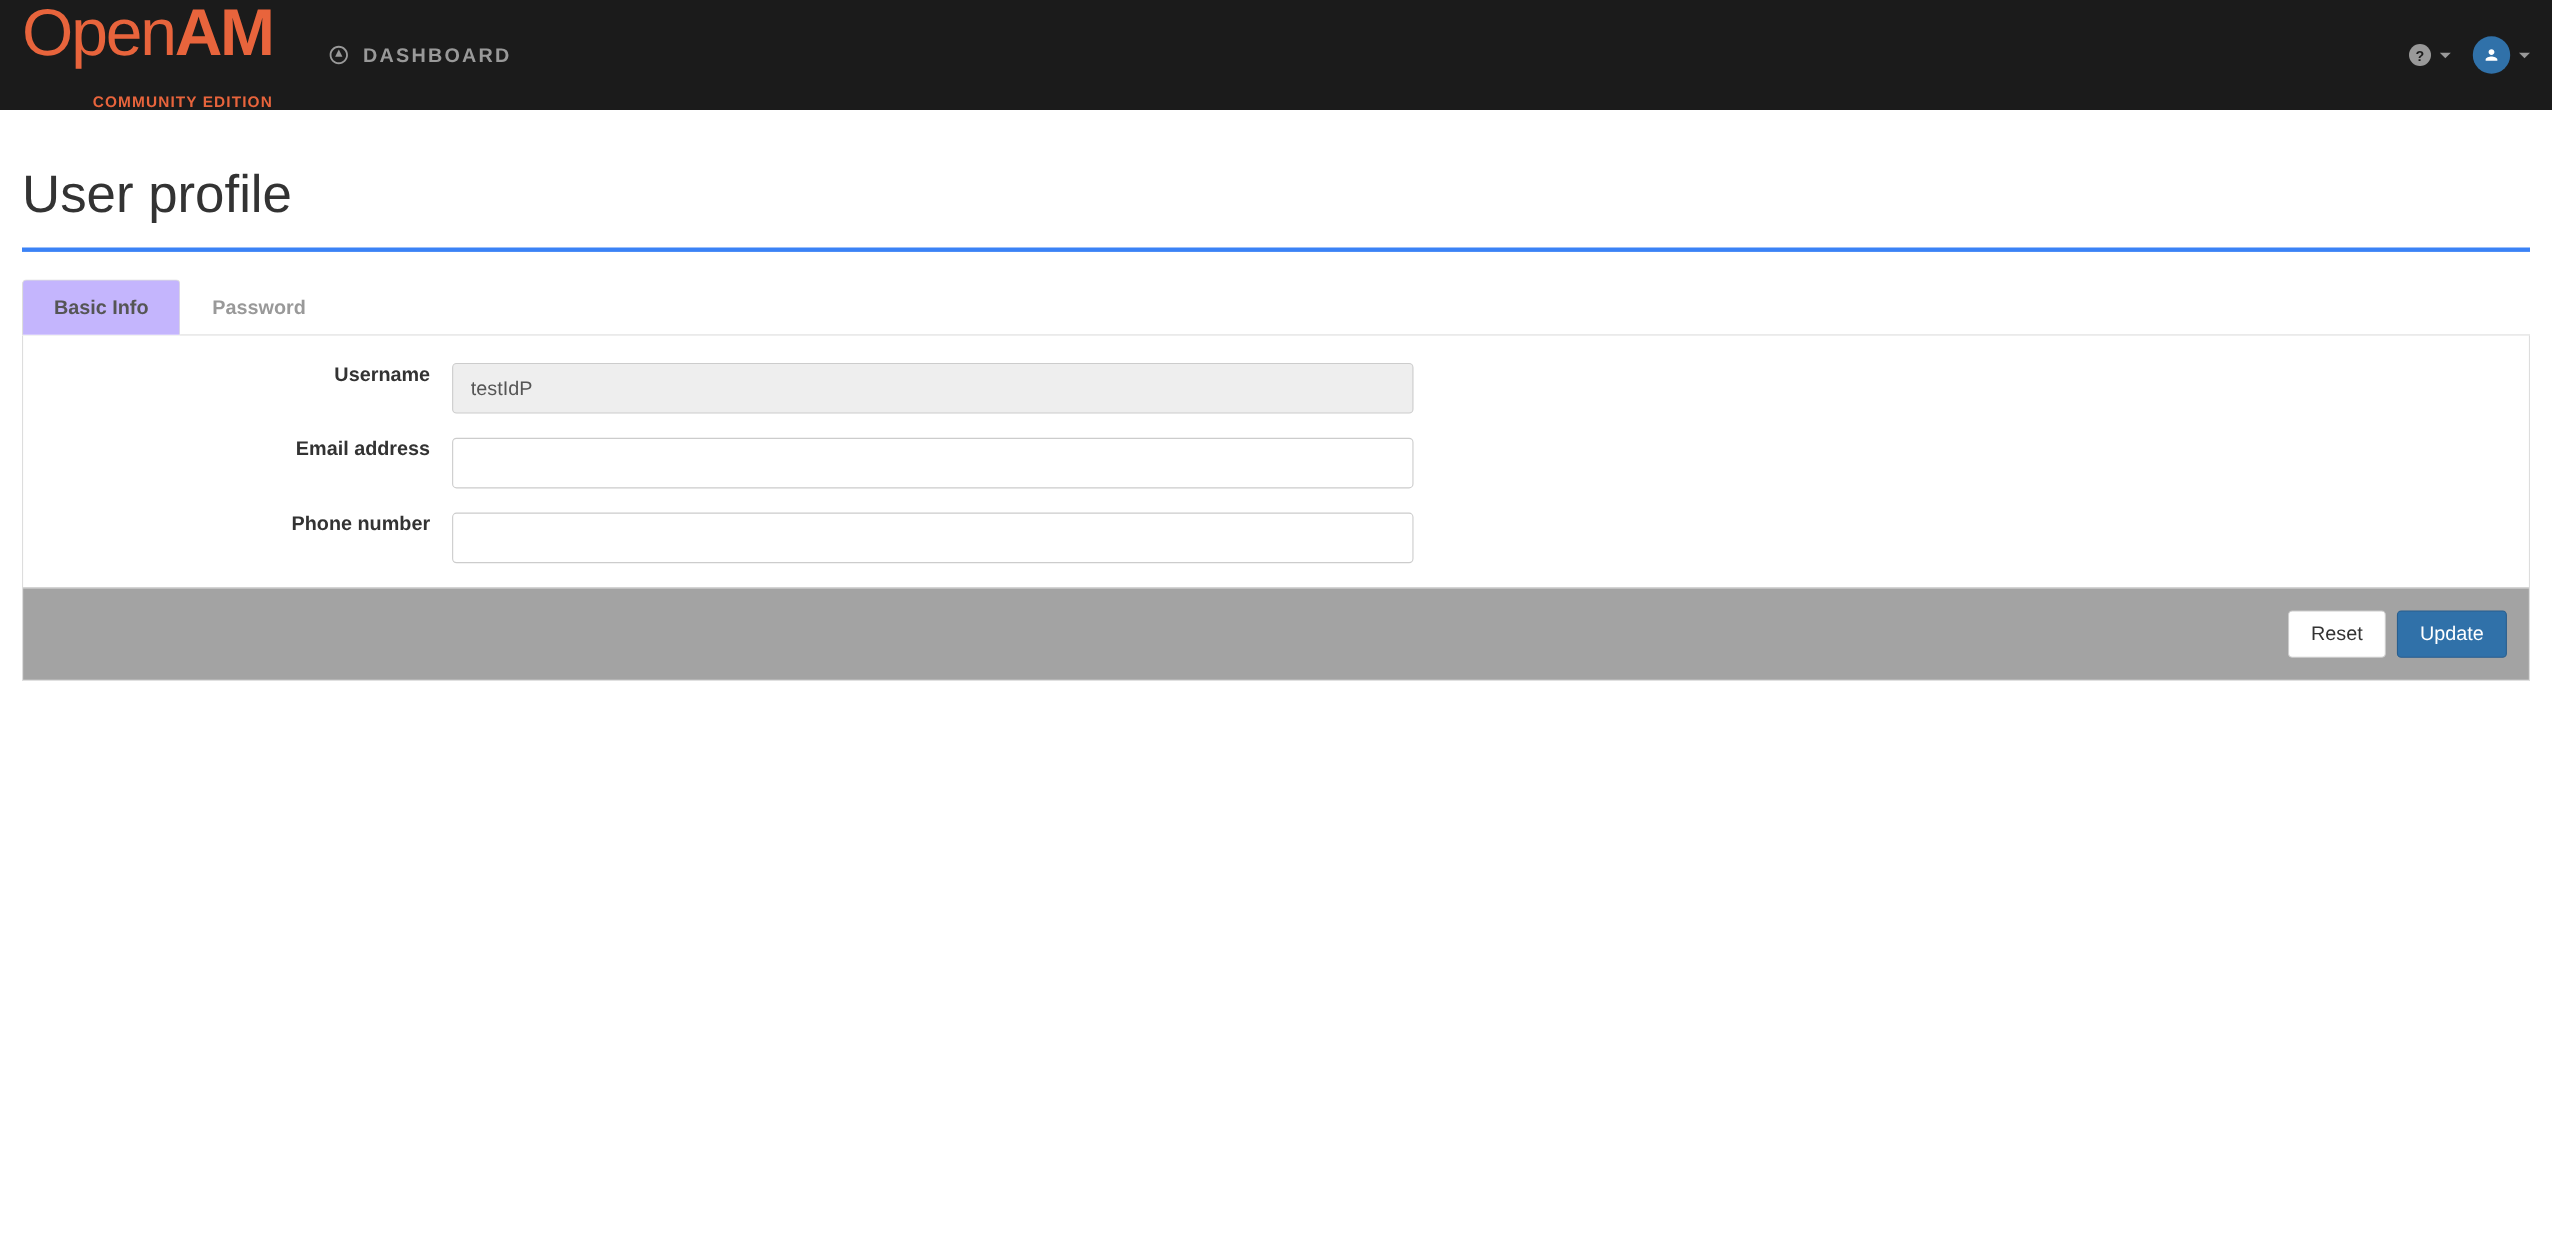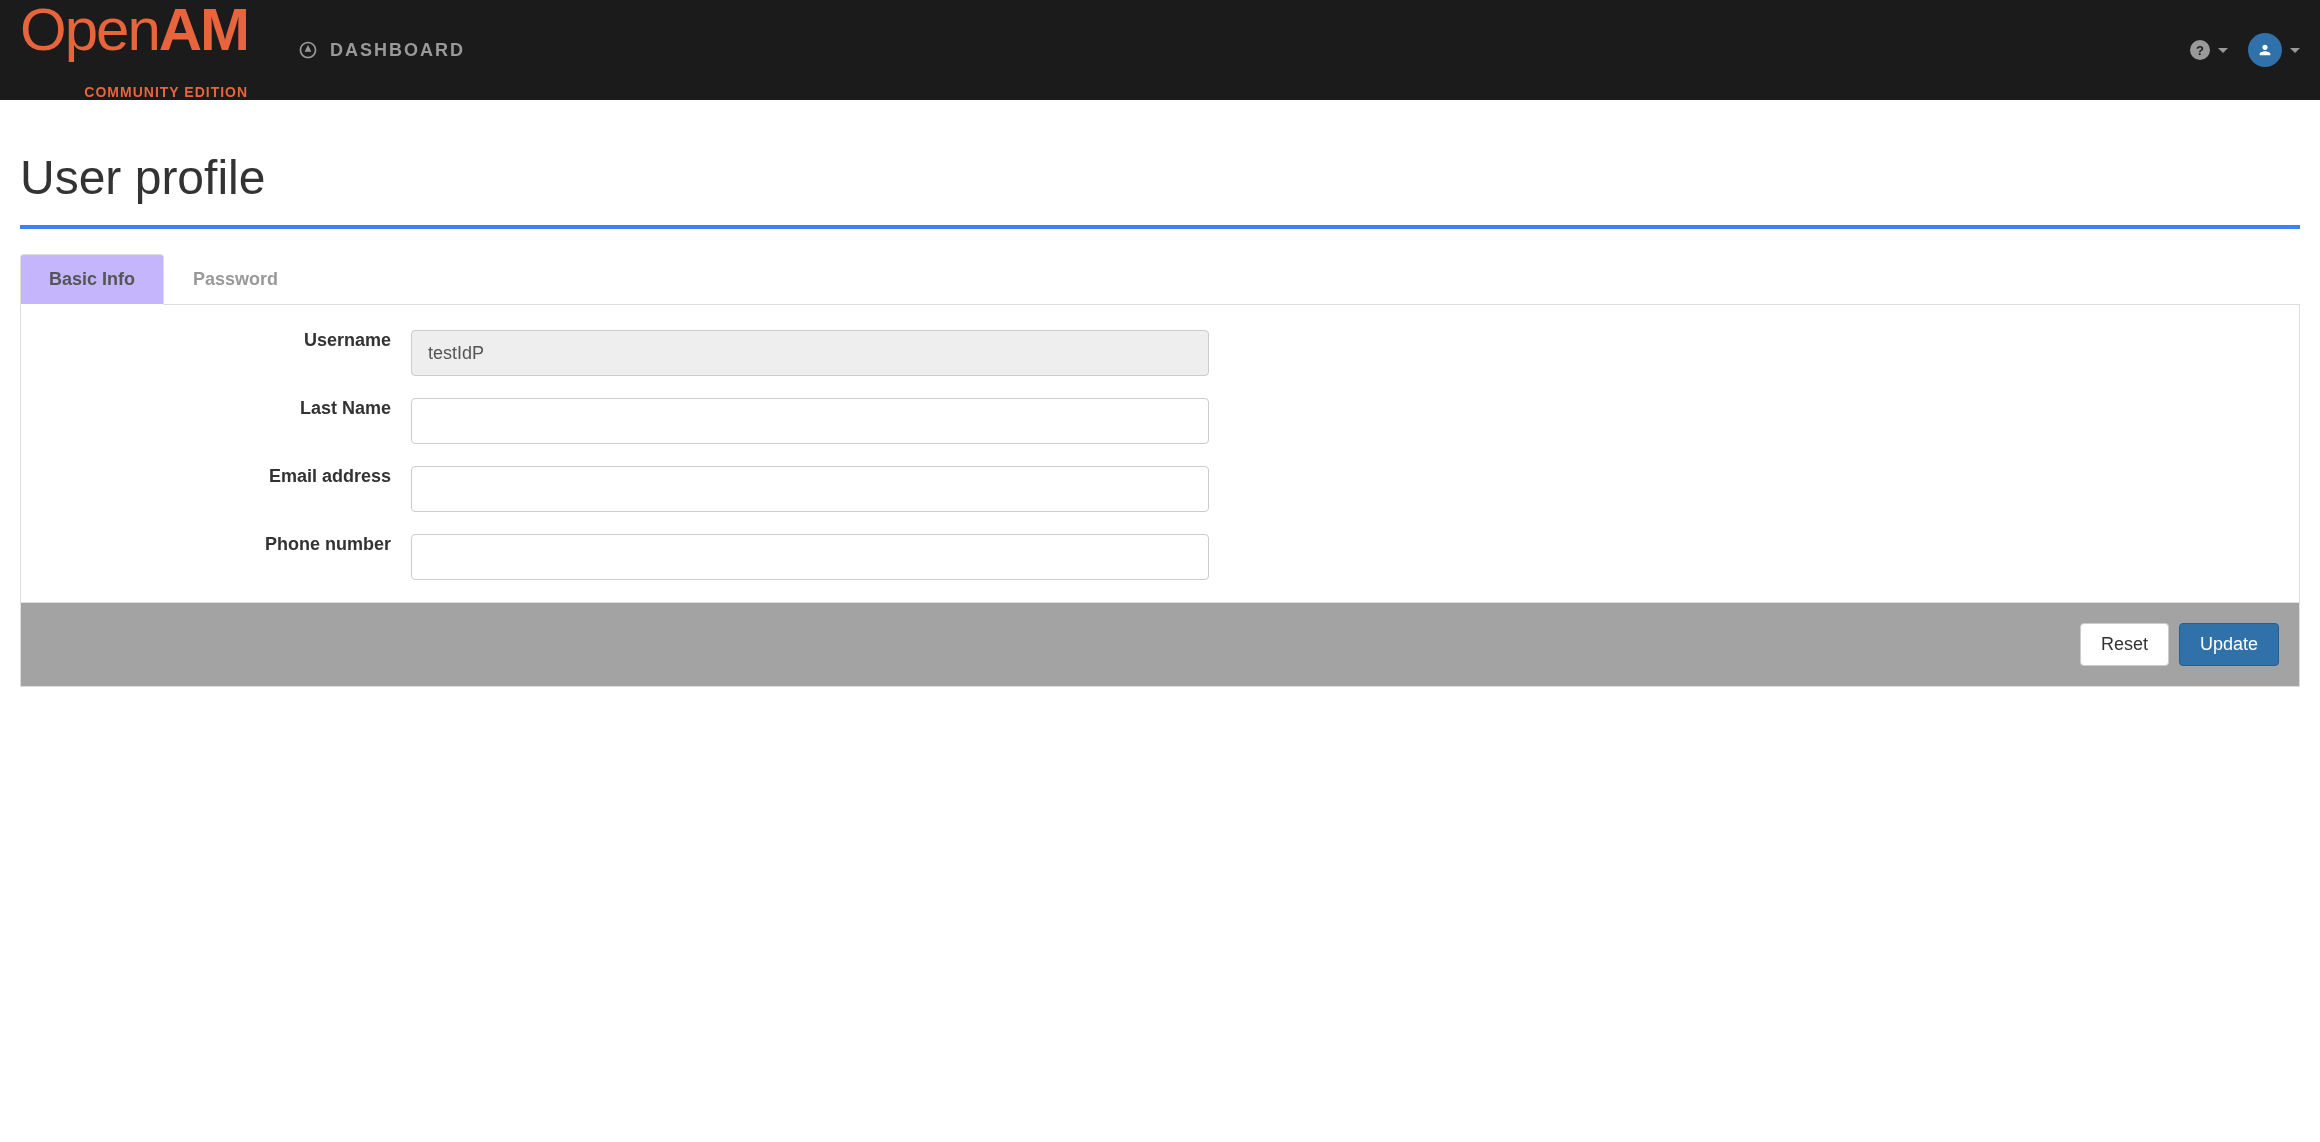--- a/index.html
+++ b/index.html
@@ -143,21 +143,21 @@
     }
     .form-label {
       width: 370px;
       text-align: right;
       padding-right: 20px;
       font-weight: 700;
       font-size: 18px;
       color: #333;
     }
     .form-input {
-      width: 798px;
+      width: 874px;
       height: 46px;
       padding: 10px 16px;
       font-size: 18px;
       border: 1px solid #ccc;
       border-radius: 4px;
       color: #555;
       background: #fff;
     }
     .form-input:disabled {
       background: #eee;
@@ -230,24 +230,20 @@
     <div class="tab active">Basic Info</div>
     <div class="tab">Password</div>
   </div>
 
   <div class="tab-content">
     <div class="form-group">
       <label class="form-label">Username</label>
       <input class="form-input" type="text" disabled="" value="testIdP" style="">
     </div>
     <div class="form-group">
-      <label class="form-label">Last Name</label>
-      <input class="form-input" type="text" value="" style="">
-    </div>
-    <div class="form-group">
       <label class="form-label">Email address</label>
       <input class="form-input" type="text" value="" style="">
     </div>
     <div class="form-group">
       <label class="form-label">Phone number</label>
       <input class="form-input" type="text" value="" style="">
     </div>
 
     <div class="form-footer">
       <button class="btn btn-default">Reset</button>

